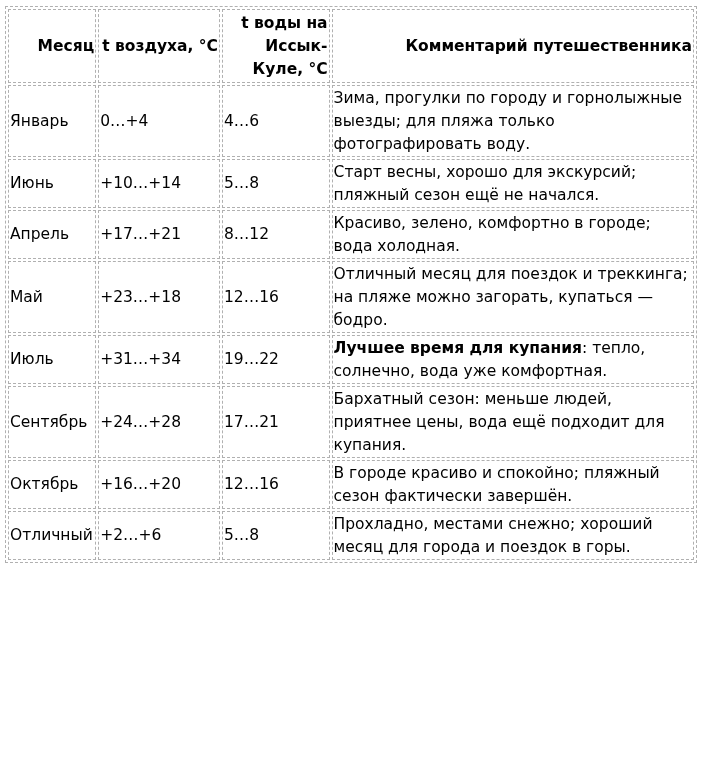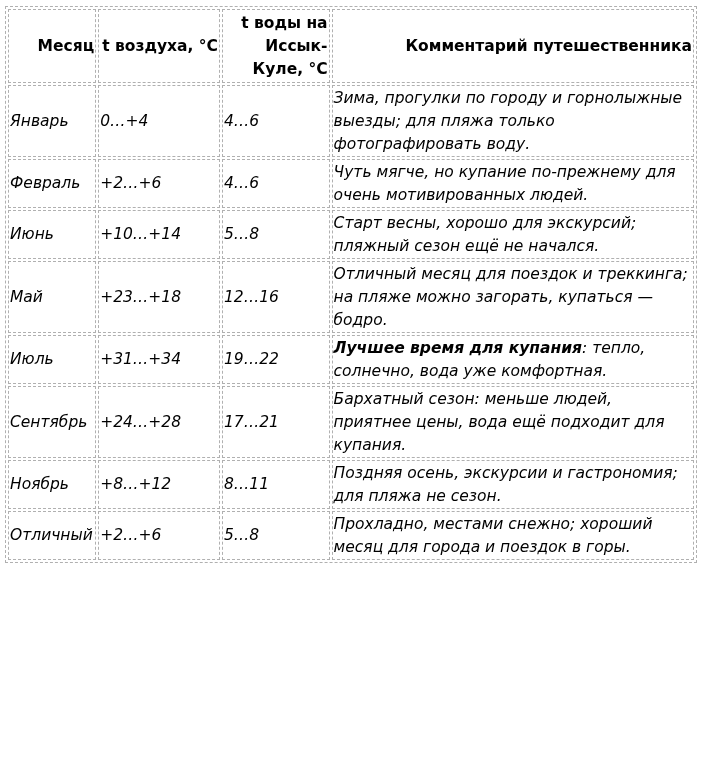--- a/index.html
+++ b/index.html
@@ -32,21 +32,20 @@
       vertical-align: middle;
     }
     table.climate th {
       font-weight: bold;
       text-align: right;
       height: 72px;
       line-height: 23px;
     }
     table.climate td {
       text-align: left;
-      font-style: italic;
     }
     col.c-month { width: 86px; }
     col.c-air { width: 120px; }
     col.c-water { width: 106px; }
     col.c-comment { width: 357px; }
     tr.h2 td { height: 47px; }
     tr.h3 td { height: 70px; }
     .bold { font-weight: bold; }
   </style>
 </head>
@@ -68,54 +67,54 @@
     </tr>
   </thead>
   <tbody>
     <tr class="h3">
       <td>Январь</td>
       <td>0…+4</td>
       <td>4…6</td>
       <td><span class="bold"></span><span>Зима, прогулки по городу и горнолыжные выезды; для пляжа только фотографировать воду.</span></td>
     </tr>
     <tr class="h2">
-      <td>Февраль</td>
-      <td>+2…+6</td>
-      <td>4…6</td>
-      <td><span class="bold"></span><span>Чуть мягче, но купание по-прежнему для очень мотивированных людей.</span></td>
-    </tr>
-    <tr class="h2">
       <td>Июнь</td>
       <td>+10…+14</td>
       <td>5…8</td>
       <td><span class="bold"></span><span>Старт весны, хорошо для экскурсий; пляжный сезон ещё не начался.</span></td>
+    </tr>
+    <tr class="h2">
+      <td>Апрель</td>
+      <td>+17…+21</td>
+      <td>8…12</td>
+      <td><span class="bold"></span><span>Красиво, зелено, комфортно в городе; вода холодная.</span></td>
     </tr>
     <tr class="h3">
       <td>Май</td>
       <td>+23…+18</td>
       <td>12…16</td>
       <td><span class="bold"></span><span>Отличный месяц для поездок и треккинга; на пляже можно загорать, купаться — бодро.</span></td>
     </tr>
     <tr class="h2">
       <td>Июль</td>
       <td>+31…+34</td>
       <td>19…22</td>
       <td><span class="bold">Лучшее время для купания</span><span>: тепло, солнечно, вода уже комфортная.</span></td>
     </tr>
     <tr class="h3">
       <td>Сентябрь</td>
       <td>+24…+28</td>
       <td>17…21</td>
       <td><span class="bold"></span><span>Бархатный сезон: меньше людей, приятнее цены, вода ещё подходит для купания.</span></td>
     </tr>
     <tr class="h2">
-      <td>Ноябрь</td>
-      <td>+8…+12</td>
-      <td>8…11</td>
-      <td><span class="bold"></span><span>Поздняя осень, экскурсии и гастрономия; для пляжа не сезон.</span></td>
+      <td>Октябрь</td>
+      <td>+16…+20</td>
+      <td>12…16</td>
+      <td><span class="bold"></span><span>В городе красиво и спокойно; пляжный сезон фактически завершён.</span></td>
     </tr>
     <tr class="h2">
       <td>Отличный</td>
       <td>+2…+6</td>
       <td>5…8</td>
       <td><span class="bold"></span><span>Прохладно, местами снежно; хороший месяц для города и поездок в горы.</span></td>
     </tr>
   </tbody>
 </table>
 

